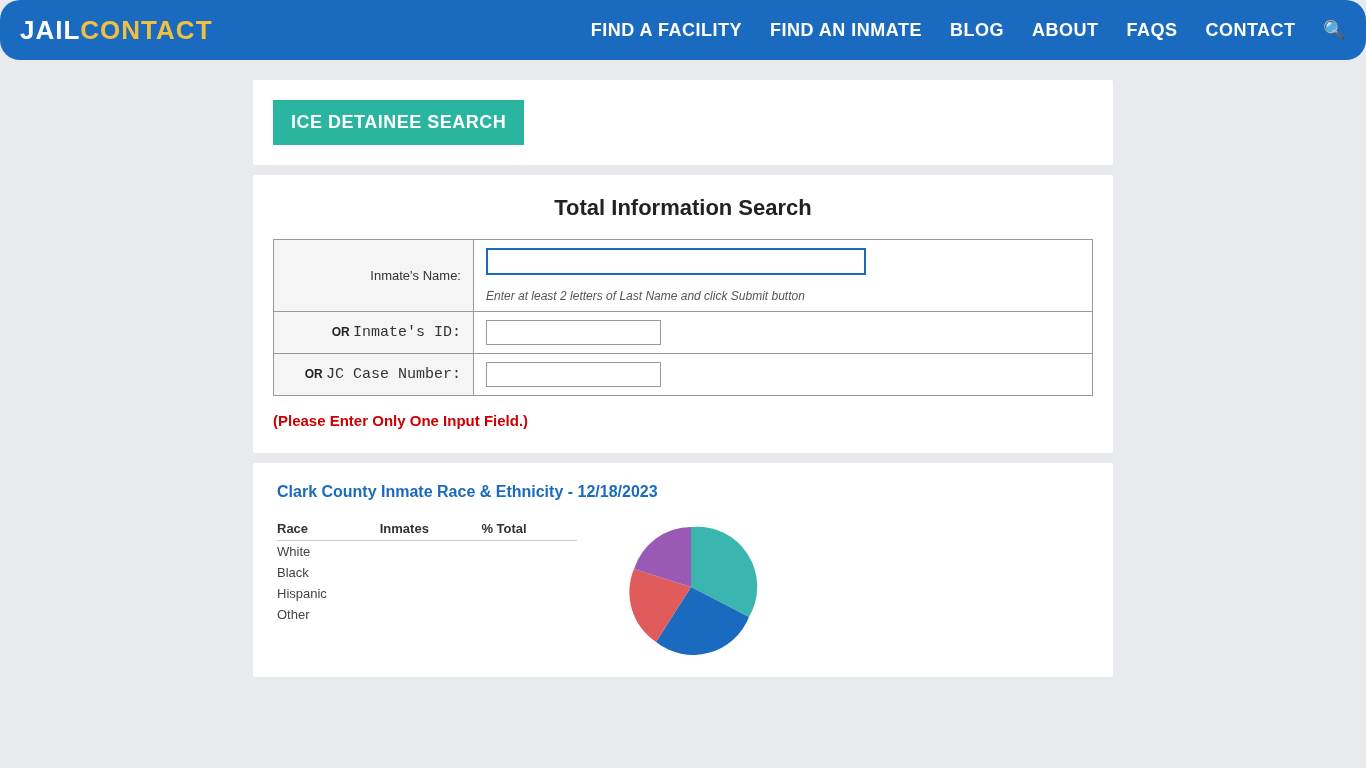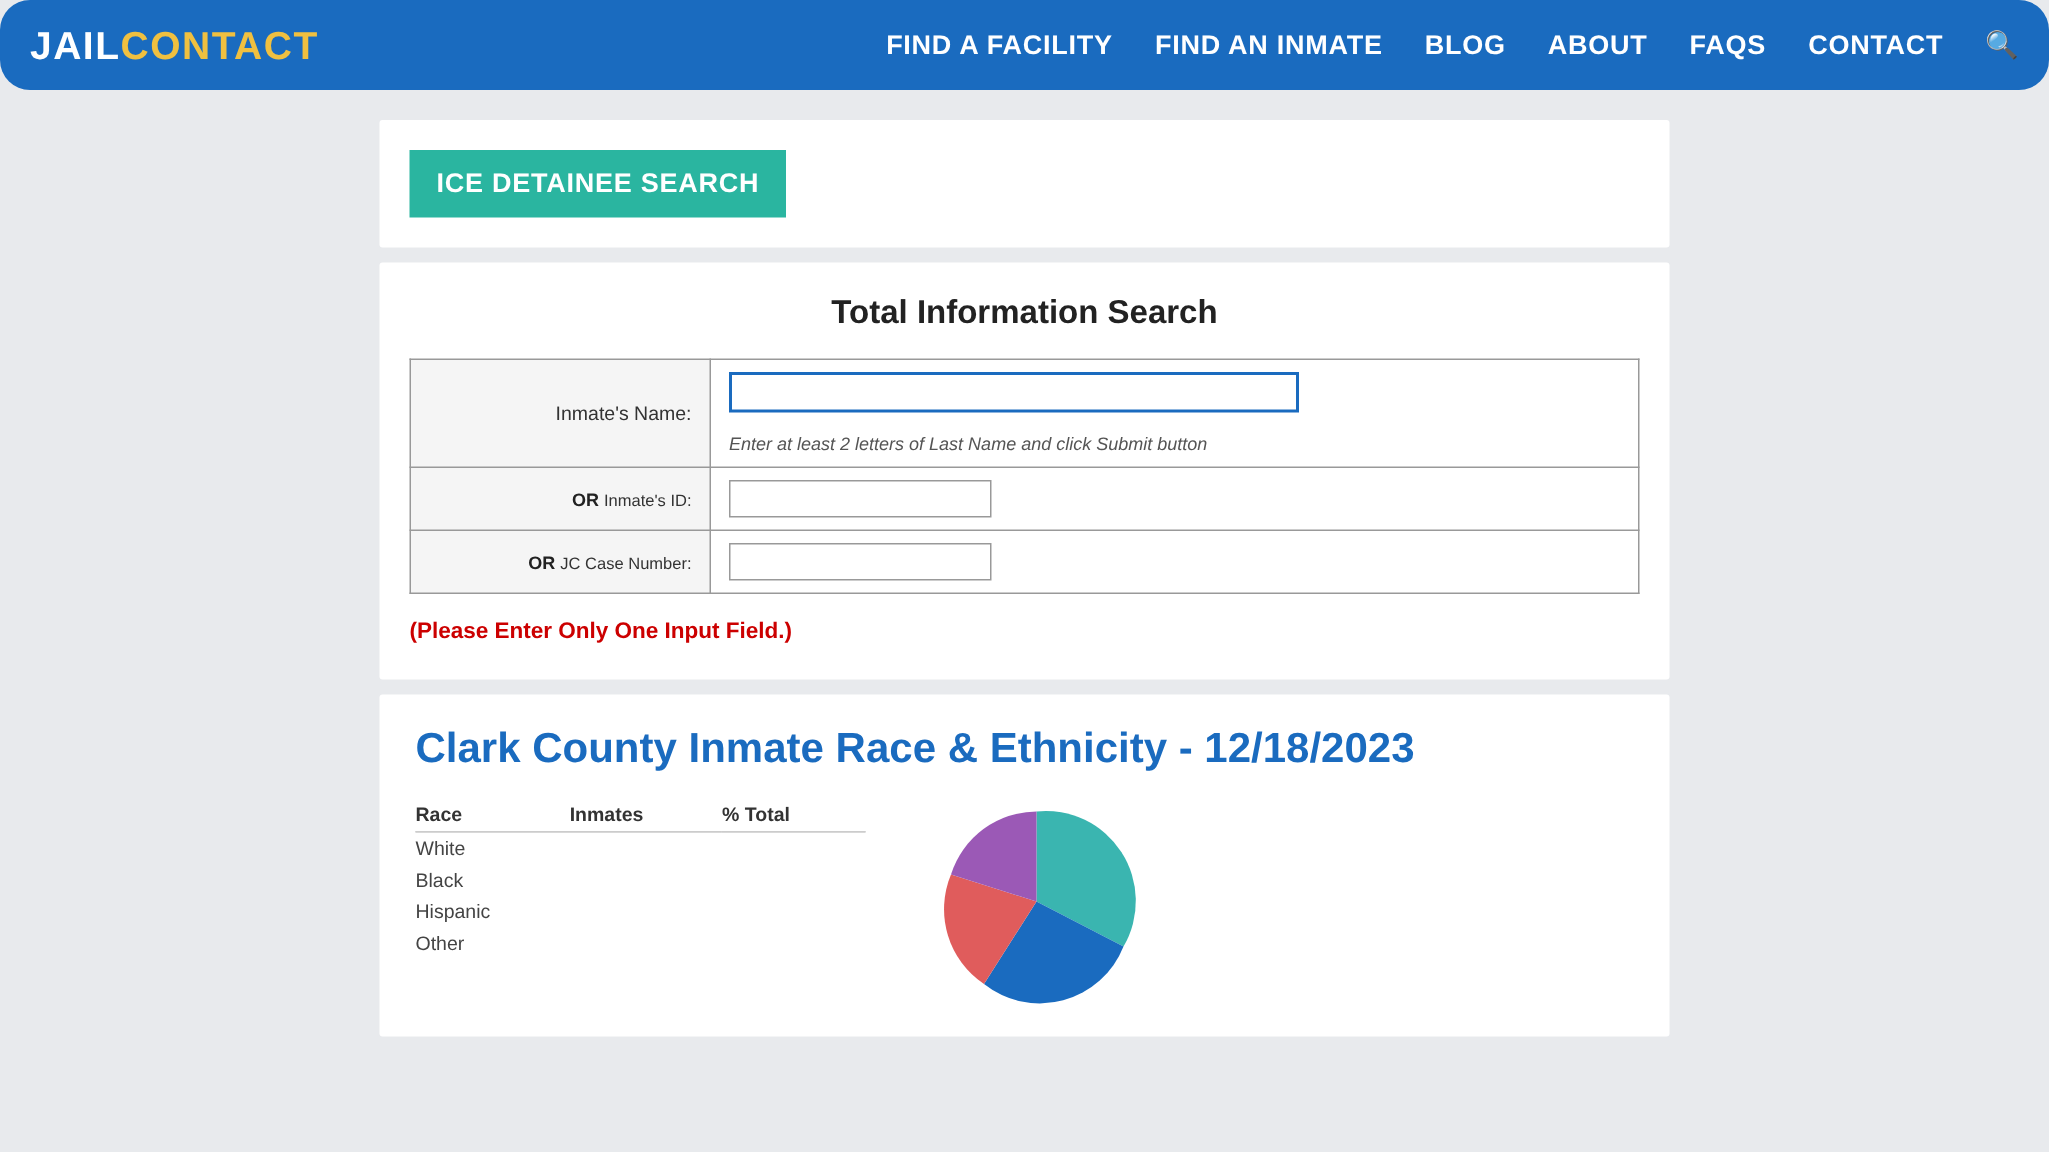--- a/index.html
+++ b/index.html
@@ -106,23 +106,24 @@
       background: #f5f5f5;
       font-size: 13px;
       color: #333;
     }
     .search-table .or-label {
       font-size: 12px;
       font-weight: 700;
       color: #222;
     }
     .search-table .or-sub {
-      font-size: 11px;
+      font-size: 15px;
       font-weight: normal;
       color: #333;
+      font-family: Liberation Mono, monospace;
     }
     .name-input {
       width: 380px;
       border: 2px solid #1a6bbf;
       padding: 4px 6px;
       font-size: 13px;
       outline: none;
     }
     .hint-text {
       font-size: 12px;
@@ -150,21 +151,21 @@
     }
 
     
     .chart-card {
       background: #fff;
       margin: 10px 0;
       padding: 20px 24px;
       border-radius: 2px;
     }
     .chart-title {
-      font-size: 28px;
+      font-size: 16px;
       font-weight: 700;
       color: #1a6bbf;
       margin-bottom: 16px;
     }
     .chart-layout {
       display: flex;
       gap: 24px;
       align-items: flex-start;
     }
     .chart-table {

